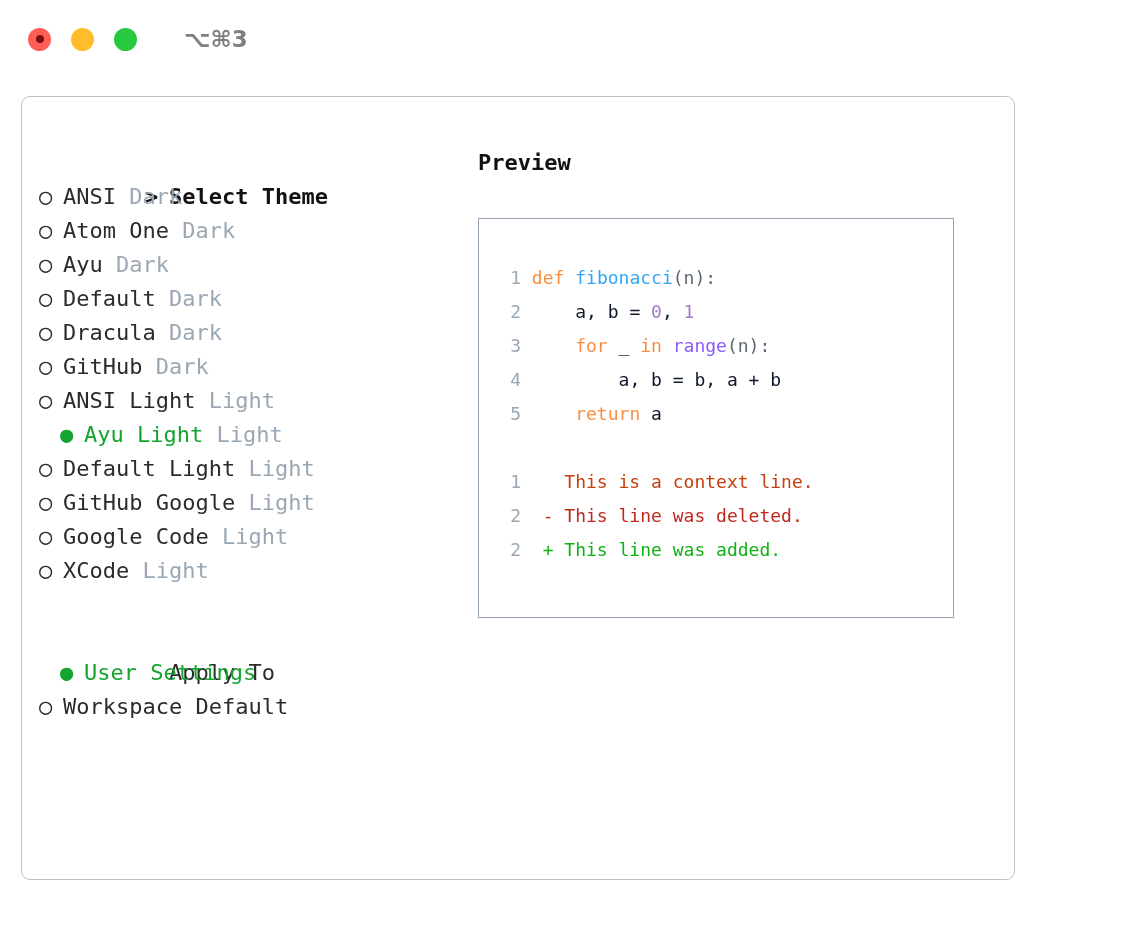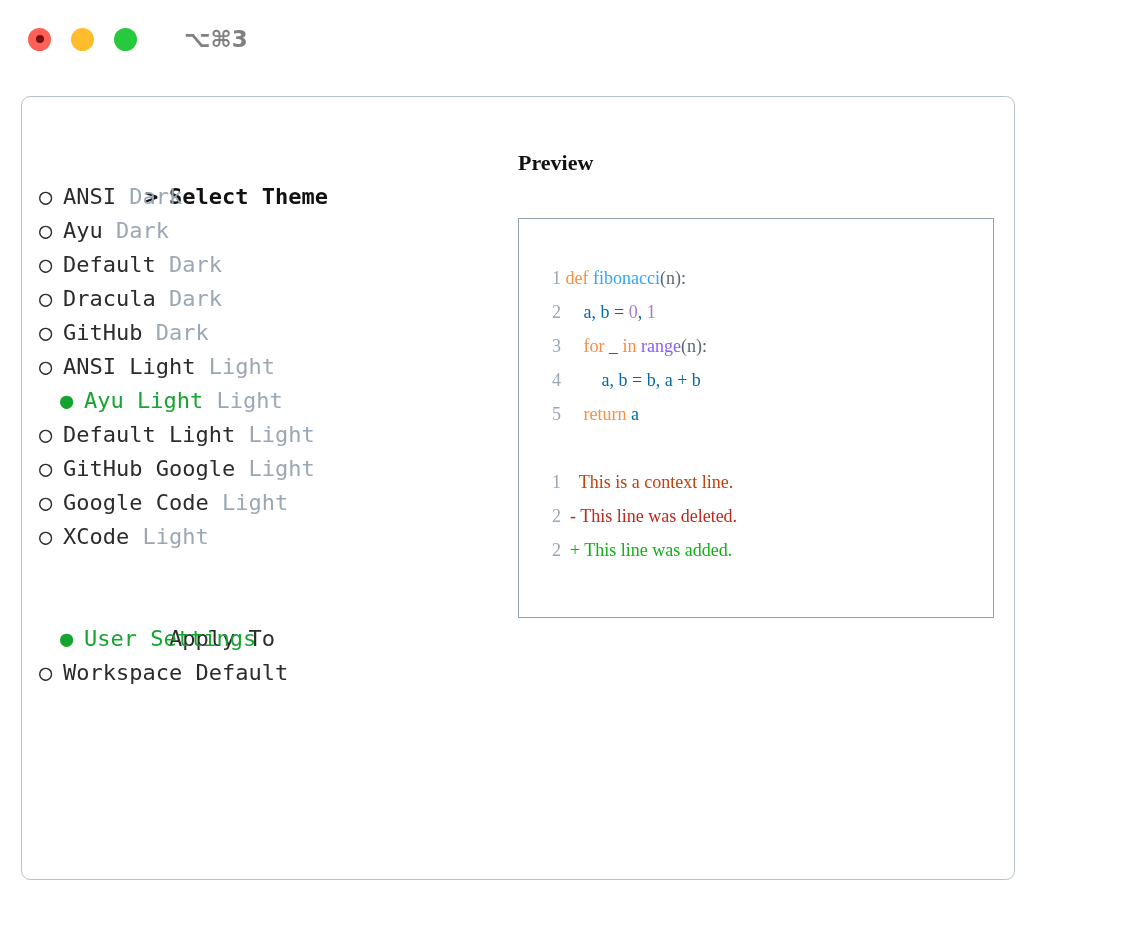--- a/index.html
+++ b/index.html
@@ -116,24 +116,23 @@
     font-size: 22px;
     line-height: 34px;
     color: #9aa7b4;
     width: 400px;
     white-space: pre-wrap;
   }
 
   
   #right-col {
     position: absolute;
-    left: 496px;
+    left: 456px;
     top: 49px;
     width: 490px;
-    font-family: Liberation Serif, serif;
   }
   #preview-title {
     font-size: 22px;
     font-weight: bold;
     color: #111111;
     line-height: 34px;
     height: 34px;
   }
   #preview-box {
     margin-top: 38px;
@@ -153,21 +152,21 @@
   .ln {
     display: inline-block;
     width: 26px;
     color: #9aa7b4;
     text-align: right;
   }
   .kw   { color: #fa8d3e; }
   .fn   { color: #2fa7f5; }
   .num  { color: #a37acc; }
   .bi   { color: #8b5cf6; }
-  .id   { color: #0369a1; margin-top: 12px; }
+  .id   { color: #0f172a; margin-top: 12px; }
   .punc { color: #5c6773; }
 
   .blank-line { height: 34px; }
   .d-ctx { color: #c2410c; }
   .d-del { color: #c0281e; margin-top: 8px; }
   .d-add { color: #11b116; }
 </style>
 </head>
 <body>
 
@@ -185,20 +184,21 @@
   <div id="frame">
 
     <div id="left-col">
 
       <div class="row hdr">
         <span class="bullet">&gt;</span><span>Select Theme</span>
       </div>
 
       <div id="theme-list">
           <div class="row"><span class="bullet">○</span><span>ANSI </span><span class="suffix">Dark</span></div>
+          <div class="row"><span class="bullet">○</span><span>Atom One </span><span class="suffix">Dark</span></div>
           <div class="row"><span class="bullet">○</span><span>Ayu </span><span class="suffix">Dark</span></div>
           <div class="row"><span class="bullet">○</span><span>Default </span><span class="suffix">Dark</span></div>
           <div class="row"><span class="bullet">○</span><span>Dracula </span><span class="suffix">Dark</span></div>
           <div class="row"><span class="bullet">○</span><span>GitHub </span><span class="suffix">Dark</span></div>
           <div class="row"><span class="bullet">○</span><span>ANSI Light </span><span class="suffix">Light</span></div>
           <div class="row sel"><span class="bullet">●</span><span>Ayu Light </span><span class="suffix">Light</span></div>
           <div class="row"><span class="bullet">○</span><span>Default Light </span><span class="suffix">Light</span></div>
           <div class="row"><span class="bullet">○</span><span>GitHub Google </span><span class="suffix">Light</span></div>
           <div class="row"><span class="bullet">○</span><span>Google Code </span><span class="suffix">Light</span></div>
           <div class="row"><span class="bullet">○</span><span>XCode </span><span class="suffix">Light</span></div>

